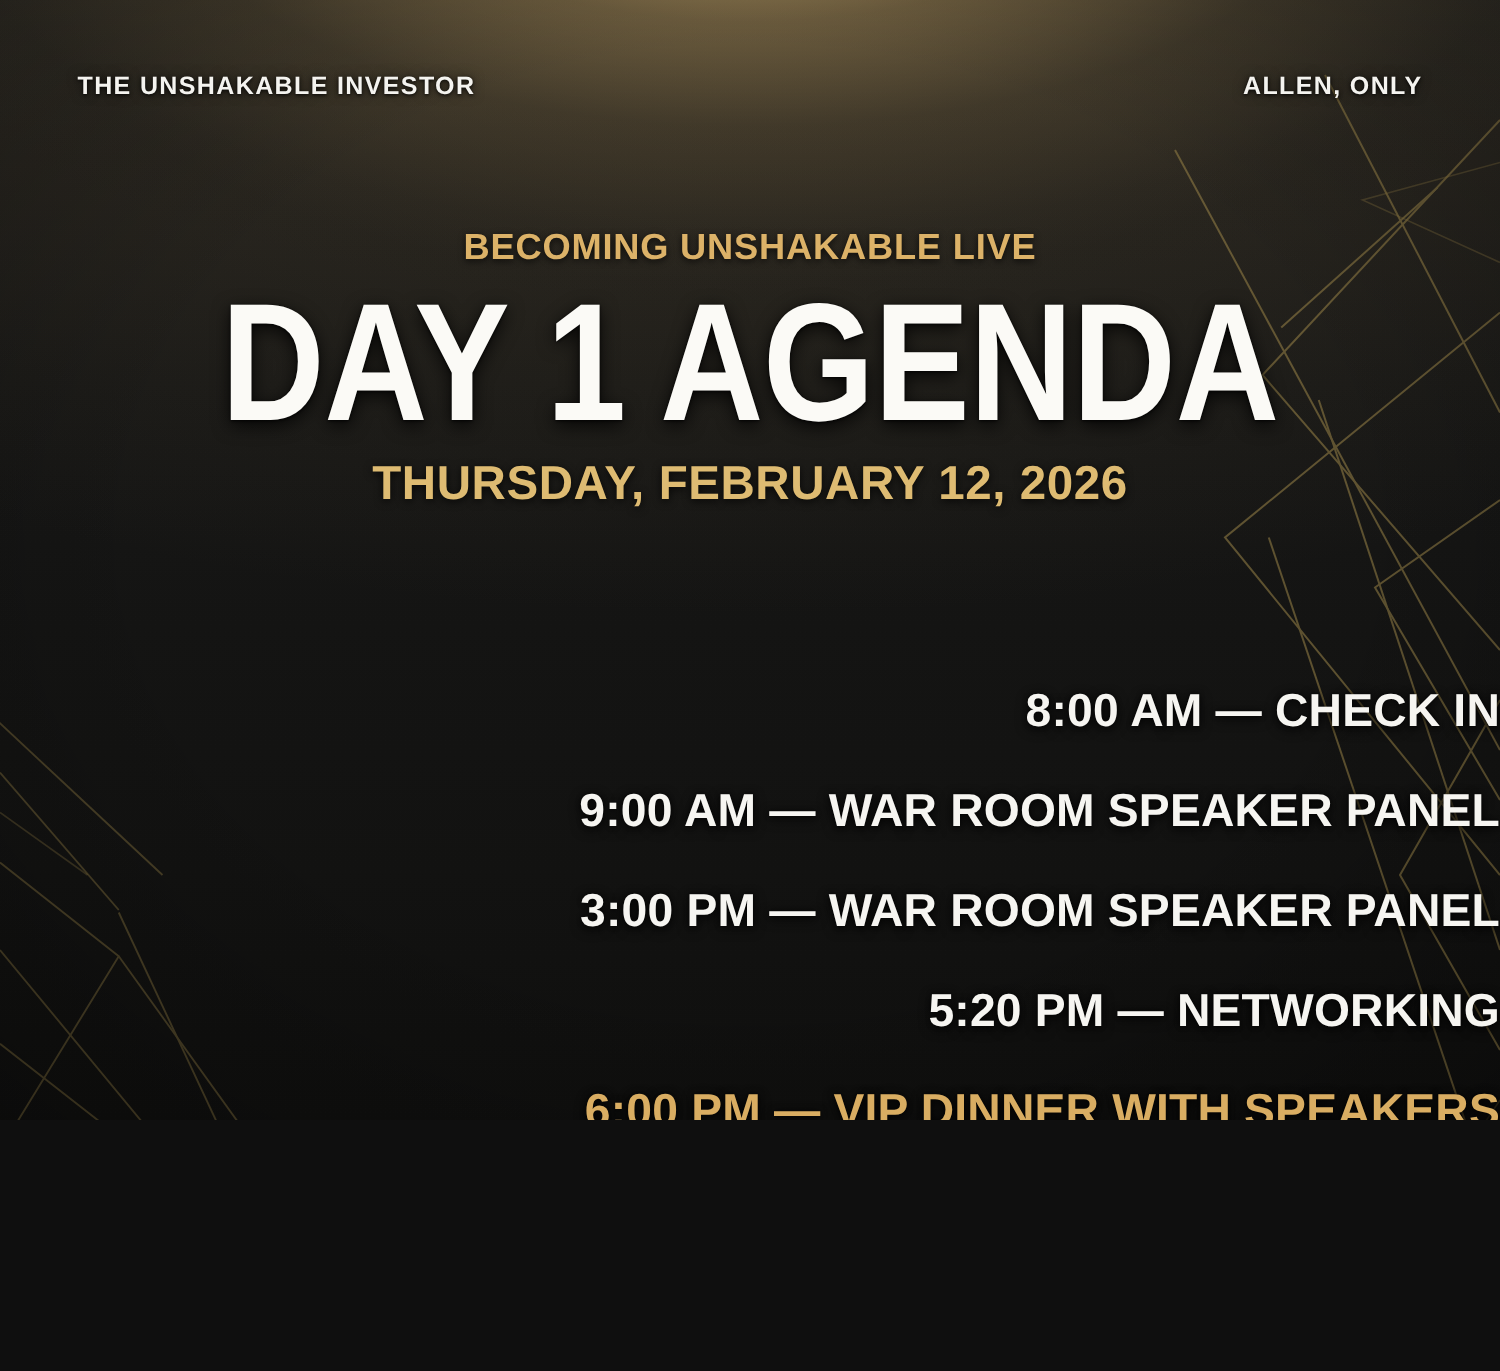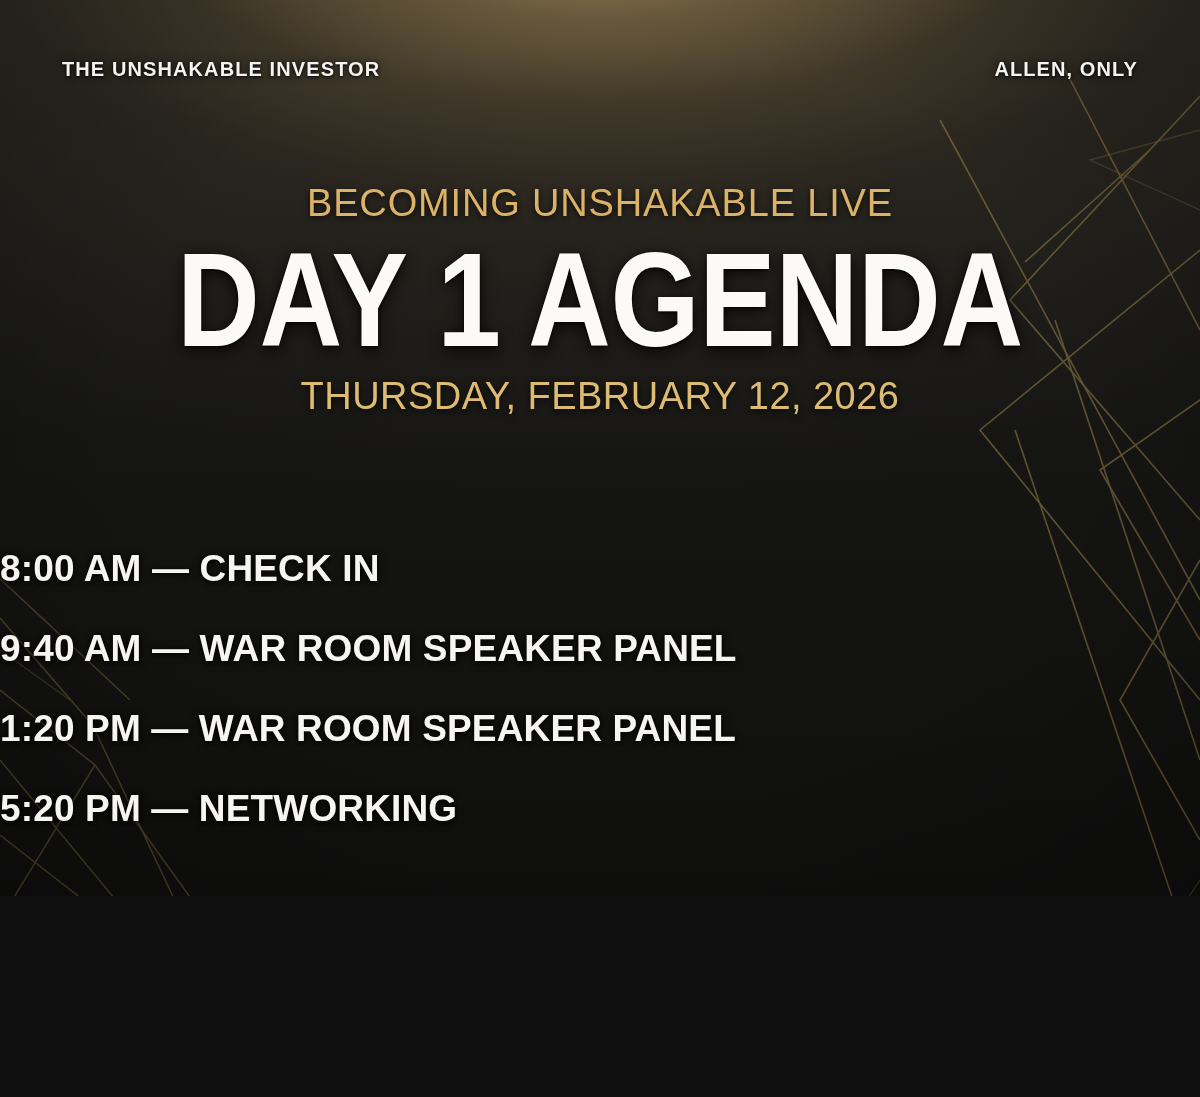--- a/index.html
+++ b/index.html
@@ -69,22 +69,22 @@
     white-space:nowrap;
   }
 
   .headline-block {
     position:absolute;
     top:184px; left:0; right:0;
     text-align:center;
   }
 
   .eyebrow {
-    font-size:38px;
-    font-weight:normal;
+    font-size:29px;
+    font-weight:bold;
     letter-spacing:0.022em;
     color:#dcb268;
     text-shadow:0 2px 6px rgba(0,0,0,0.75);
     line-height:1;
   }
 
   .maintitle {
     margin-top:18px;
     font-size:134px;
     font-weight:bold;
@@ -92,31 +92,31 @@
     letter-spacing:-0.002em;
     color:#fbfaf6;
     transform:scaleX(0.855);
     transform-origin:center;
     text-shadow:0 4px 16px rgba(0,0,0,0.80), 0 1px 3px rgba(0,0,0,0.9);
   }
 
   .datetitle {
     margin-top:16px;
     font-size:38px;
-    font-weight:normal;
+    font-weight:bold;
     letter-spacing:0.012em;
     color:#debb72;
     text-shadow:0 2px 7px rgba(0,0,0,0.78);
     line-height:1;
   }
 
   .agenda {
     position:absolute;
     top:548px; left:0; right:0;
-    text-align:left;
+    text-align:right;
   }
 
   .agenda-row {
     font-size:37px;
     font-weight:bold;
     letter-spacing:0.004em;
     line-height:1.16;
     color:#f6f5f1;
     text-shadow:0 2px 9px rgba(0,0,0,0.82), 0 0 4px rgba(0,0,0,0.6);
     margin-bottom:37px;
@@ -188,31 +188,32 @@
       <div class="datetitle">THURSDAY, FEBRUARY 12, 2026</div>
     </div>
 
     <div class="agenda">
 
       <div class="agenda-row">
         <span>8:00 AM — CHECK IN</span>
       </div>
 
       <div class="agenda-row">
-        <span>9:40 AM — WAR ROOM SPEAKER PANEL</span>
-      </div>
-
-
-      <div class="agenda-row">
-        <span>1:20 PM — WAR ROOM SPEAKER PANEL</span>
+        <span>9:00 AM — WAR ROOM SPEAKER PANEL</span>
+      </div>
+
+
+      <div class="agenda-row">
+        <span>3:00 PM — WAR ROOM SPEAKER PANEL</span>
       </div>
 
       <div class="agenda-row">
         <span>5:20 PM — NETWORKING</span>
       </div>
 
       <div class="agenda-row gold">
+        <span>6:00 PM — VIP DINNER WITH SPEAKERS</span>
       </div>
 
     </div>
 
   </div>
 </div>
 
 </body></html>

